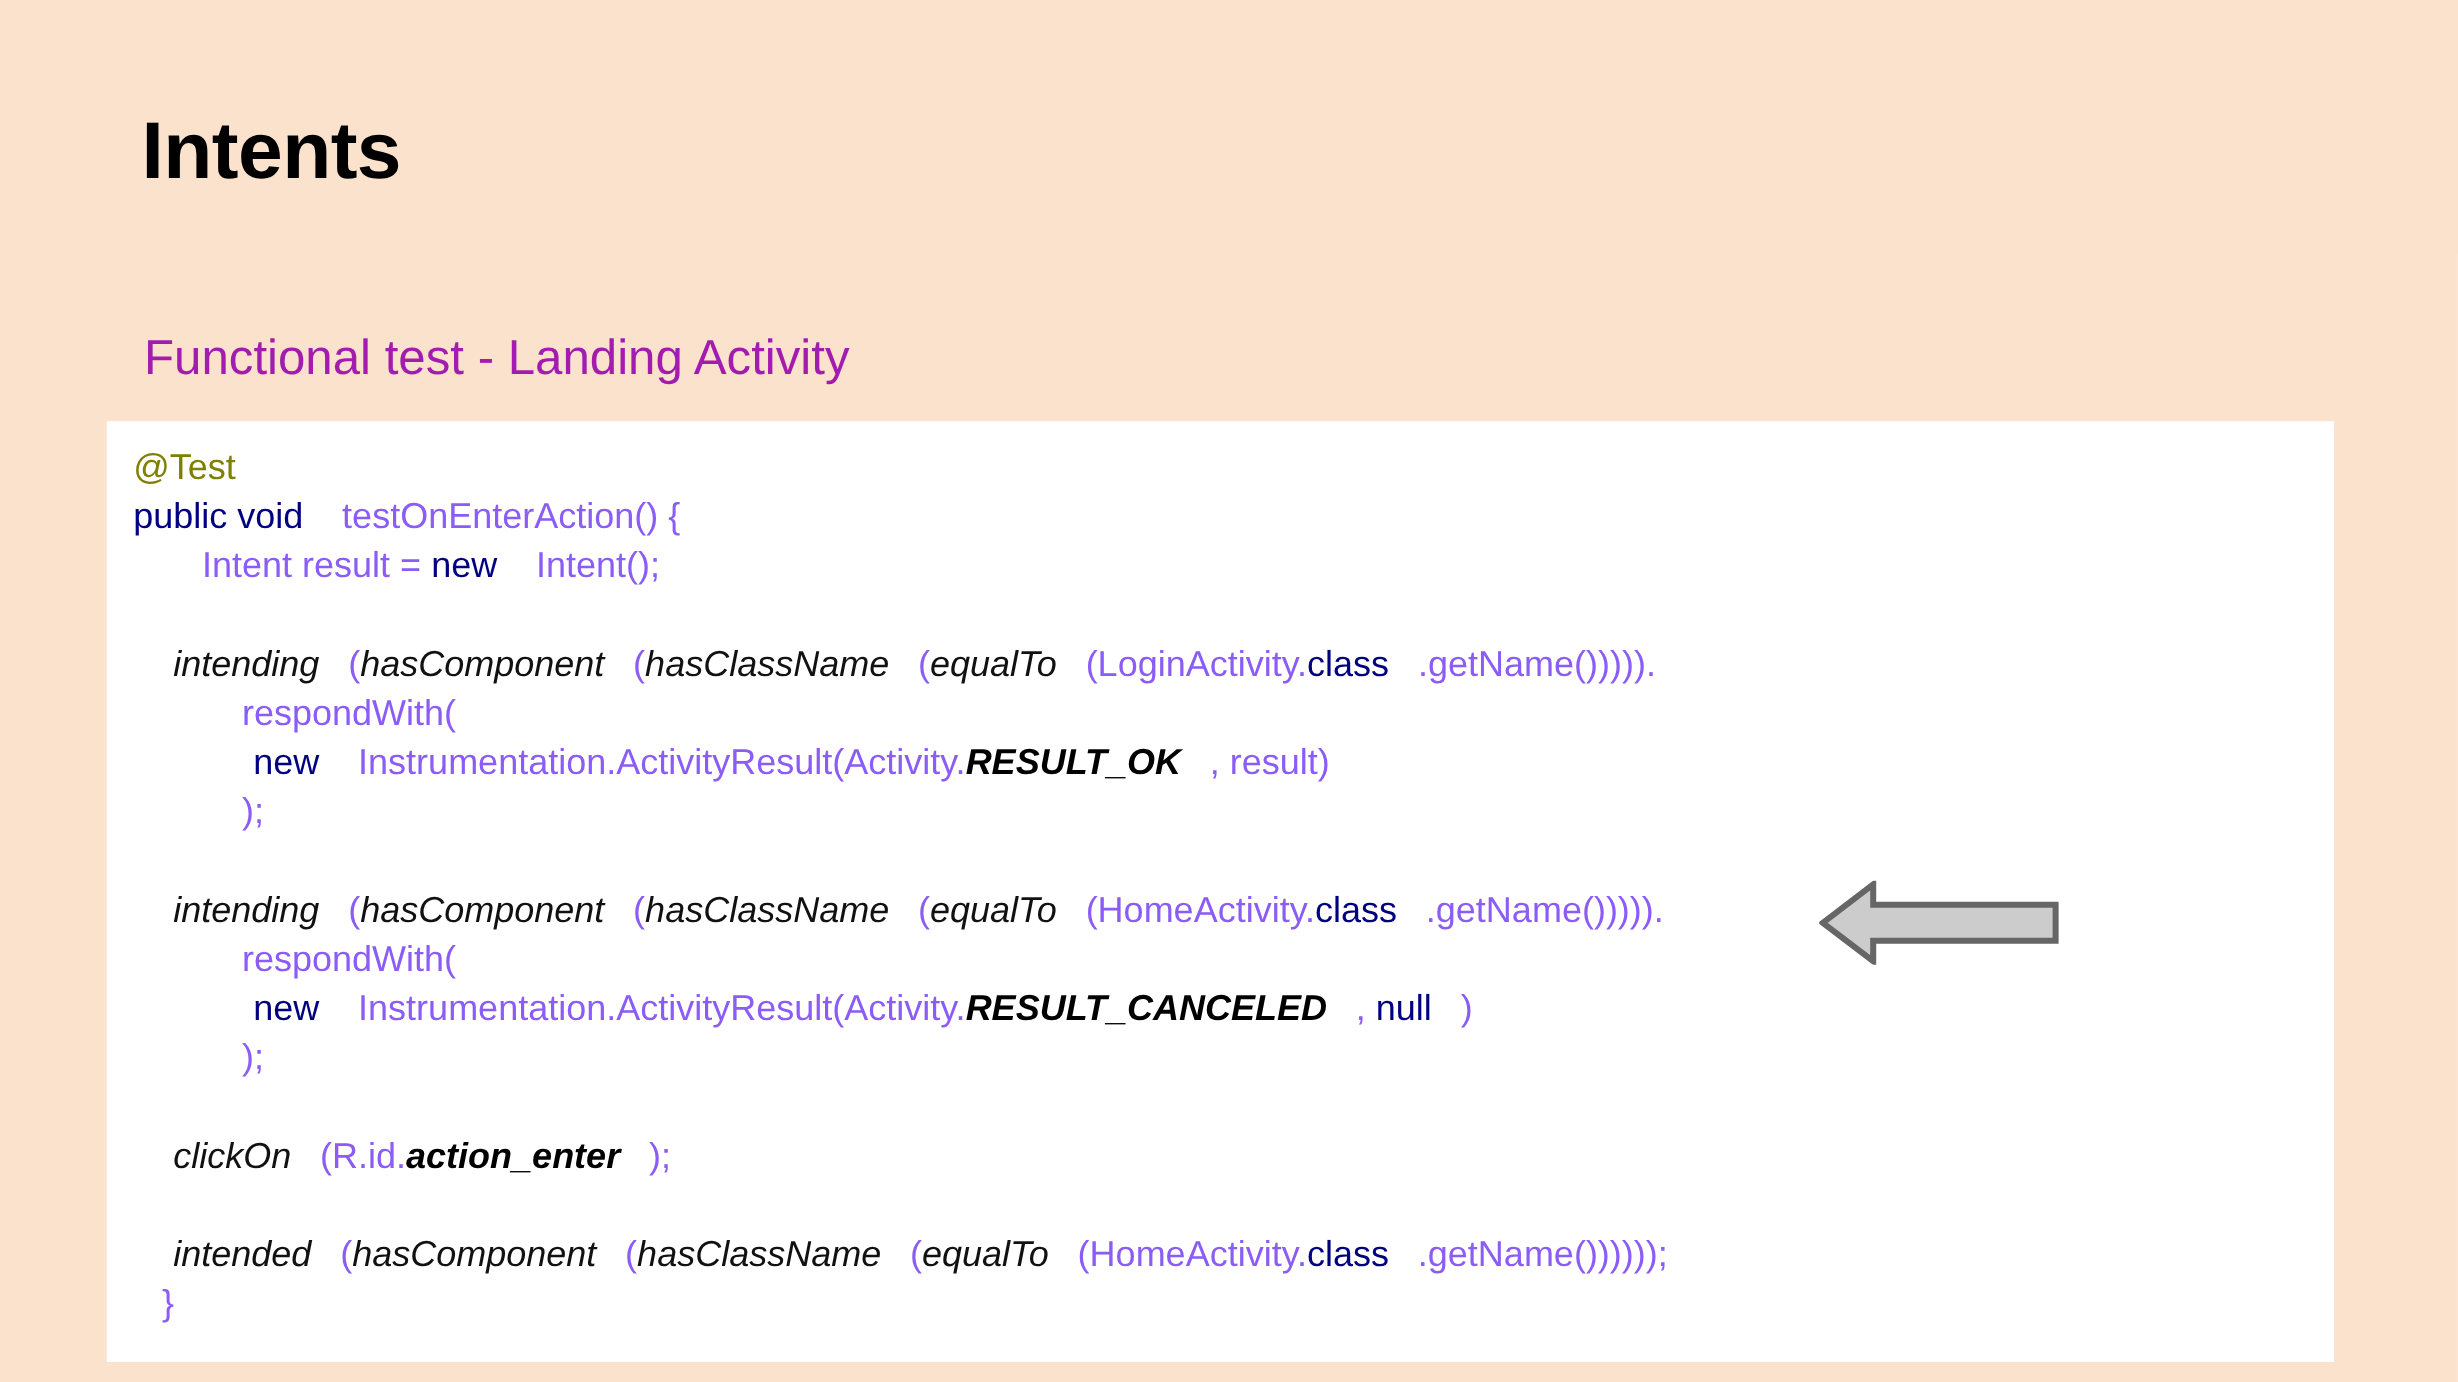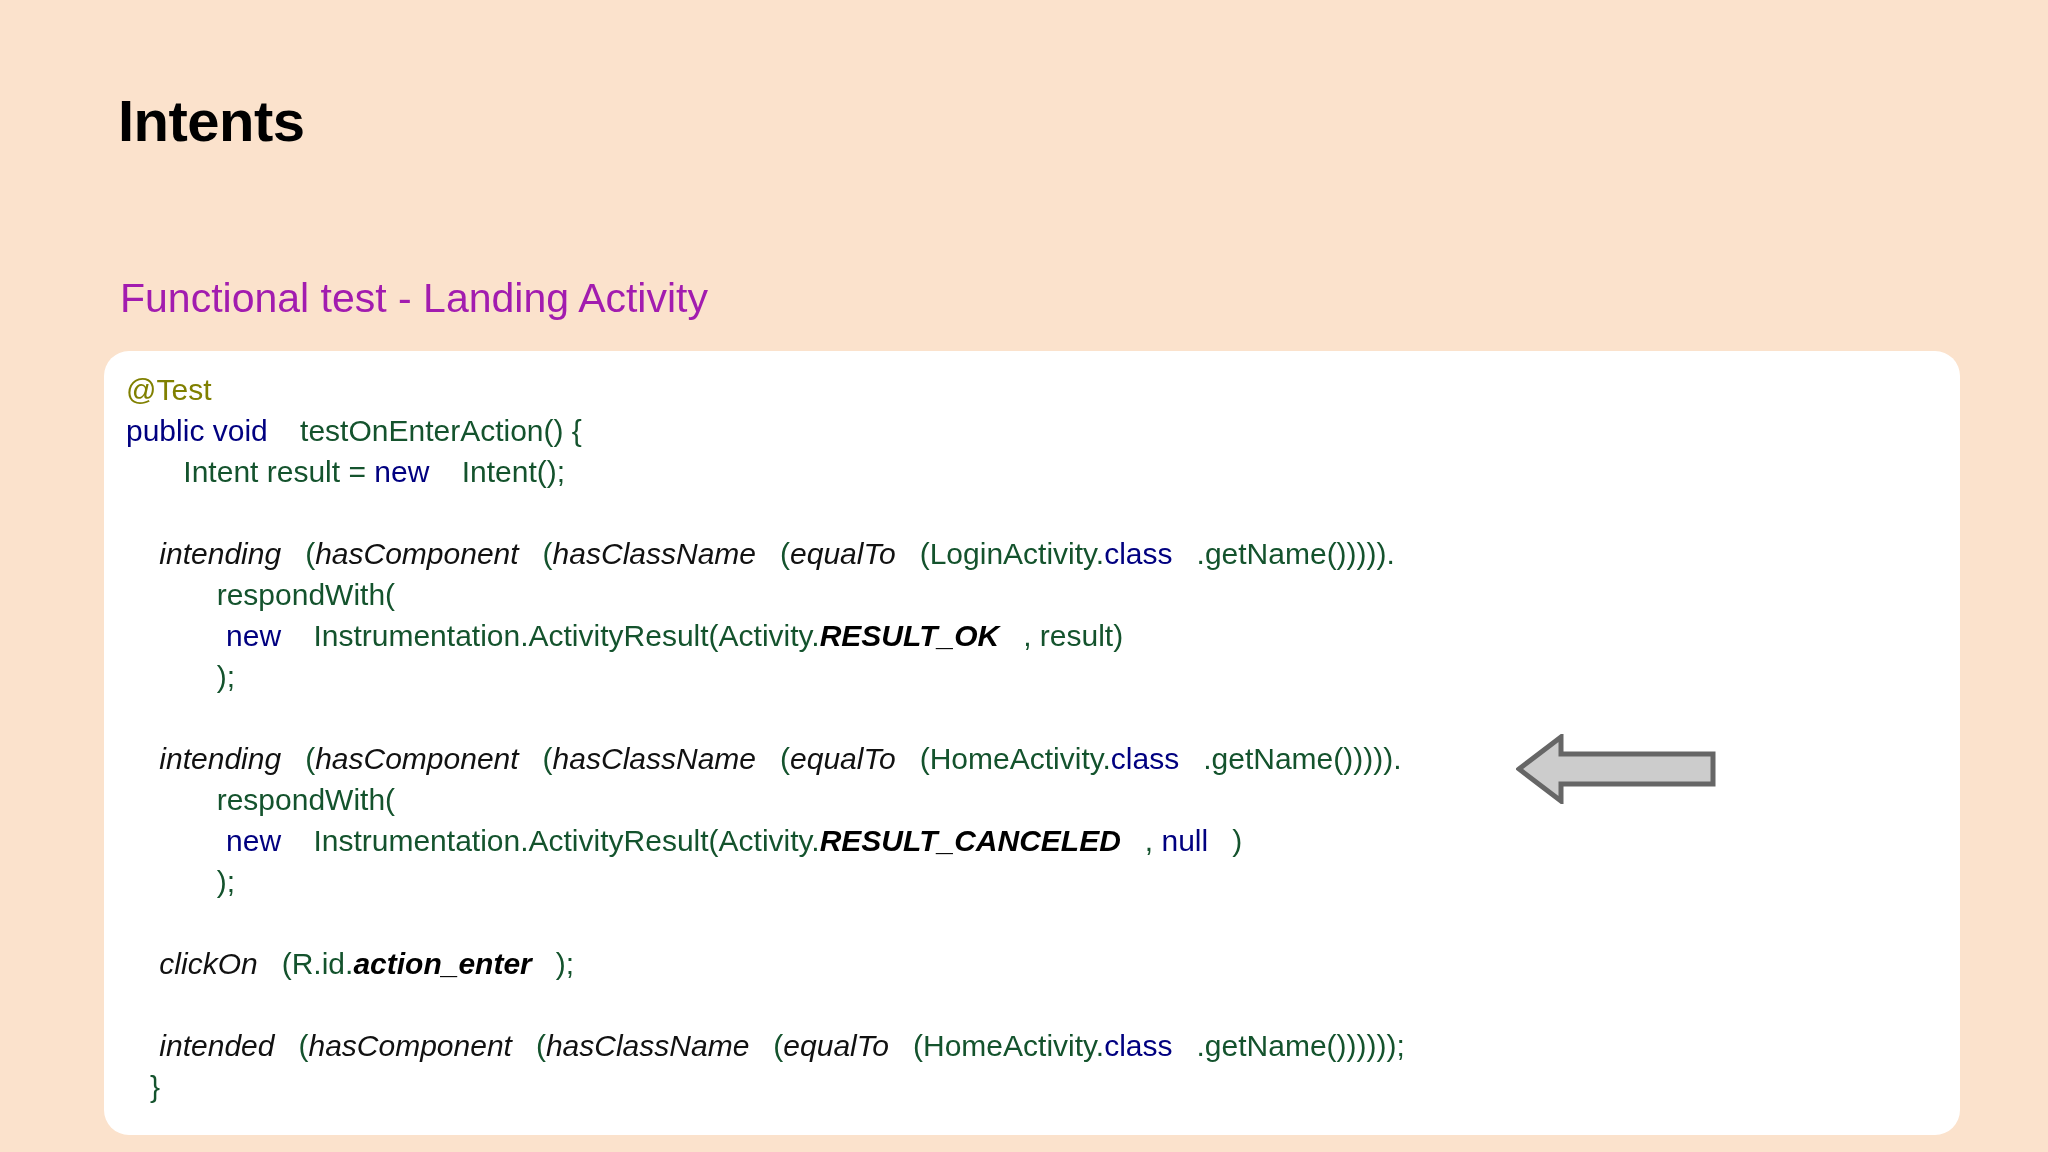--- a/index.html
+++ b/index.html
@@ -19,50 +19,49 @@
   .slide {
     position: absolute;
     inset: 0;
     background: #fbe2cc;
   }
 
   .slide-title {
     position: absolute;
     left: 118px;
     top: 92px;
-    font-size: 58px;
+    font-size: 67px;
     font-weight: bold;
     color: #000000;
     letter-spacing: -0.5px;
     line-height: 1;
     white-space: nowrap;
   }
 
   .slide-subtitle {
     position: absolute;
     left: 120px;
     top: 278px;
     font-size: 41px;
     font-weight: normal;
     color: #a21caf;
     line-height: 1;
     white-space: nowrap;
   }
 
   .code-panel {
     position: absolute;
-    left: 104px;
+    left: 89px;
     top: 351px;
     width: 1856px;
     height: 784px;
     background: #ffffff;
     box-sizing: border-box;
     padding: 20px 0 0 0;
     overflow: hidden;
-    border-radius: 25px;
   }
 
   .code-block {
     position: absolute;
     left: 22px;
     top: 18px;
     right: 0;
     font-family: "Liberation Sans", sans-serif;
     font-size: 30px;
     line-height: 41px;
@@ -72,21 +71,21 @@
 
   .code-line {
     white-space: pre;
     min-height: 41px;
   }
 
   .tok-annotation { color: #808000; }
   .tok-keyword    { color: #000080; font-weight: normal; }
   .tok-const      { color: #000000; font-weight: bold; font-style: italic; text-align: center; }
   .tok-method     { font-style: italic; }
-  .tok-plain      { color: #14532d; padding-left: 24px; }
+  .tok-plain      { color: #8b5cf6; padding-left: 24px; }
 
   .arrow {
     position: absolute;
     left: 1516px;
     top: 734px;
     width: 200px;
     height: 70px;
   }
   .arrow svg { display: block; width: 100%; height: 100%; }
 </style>

